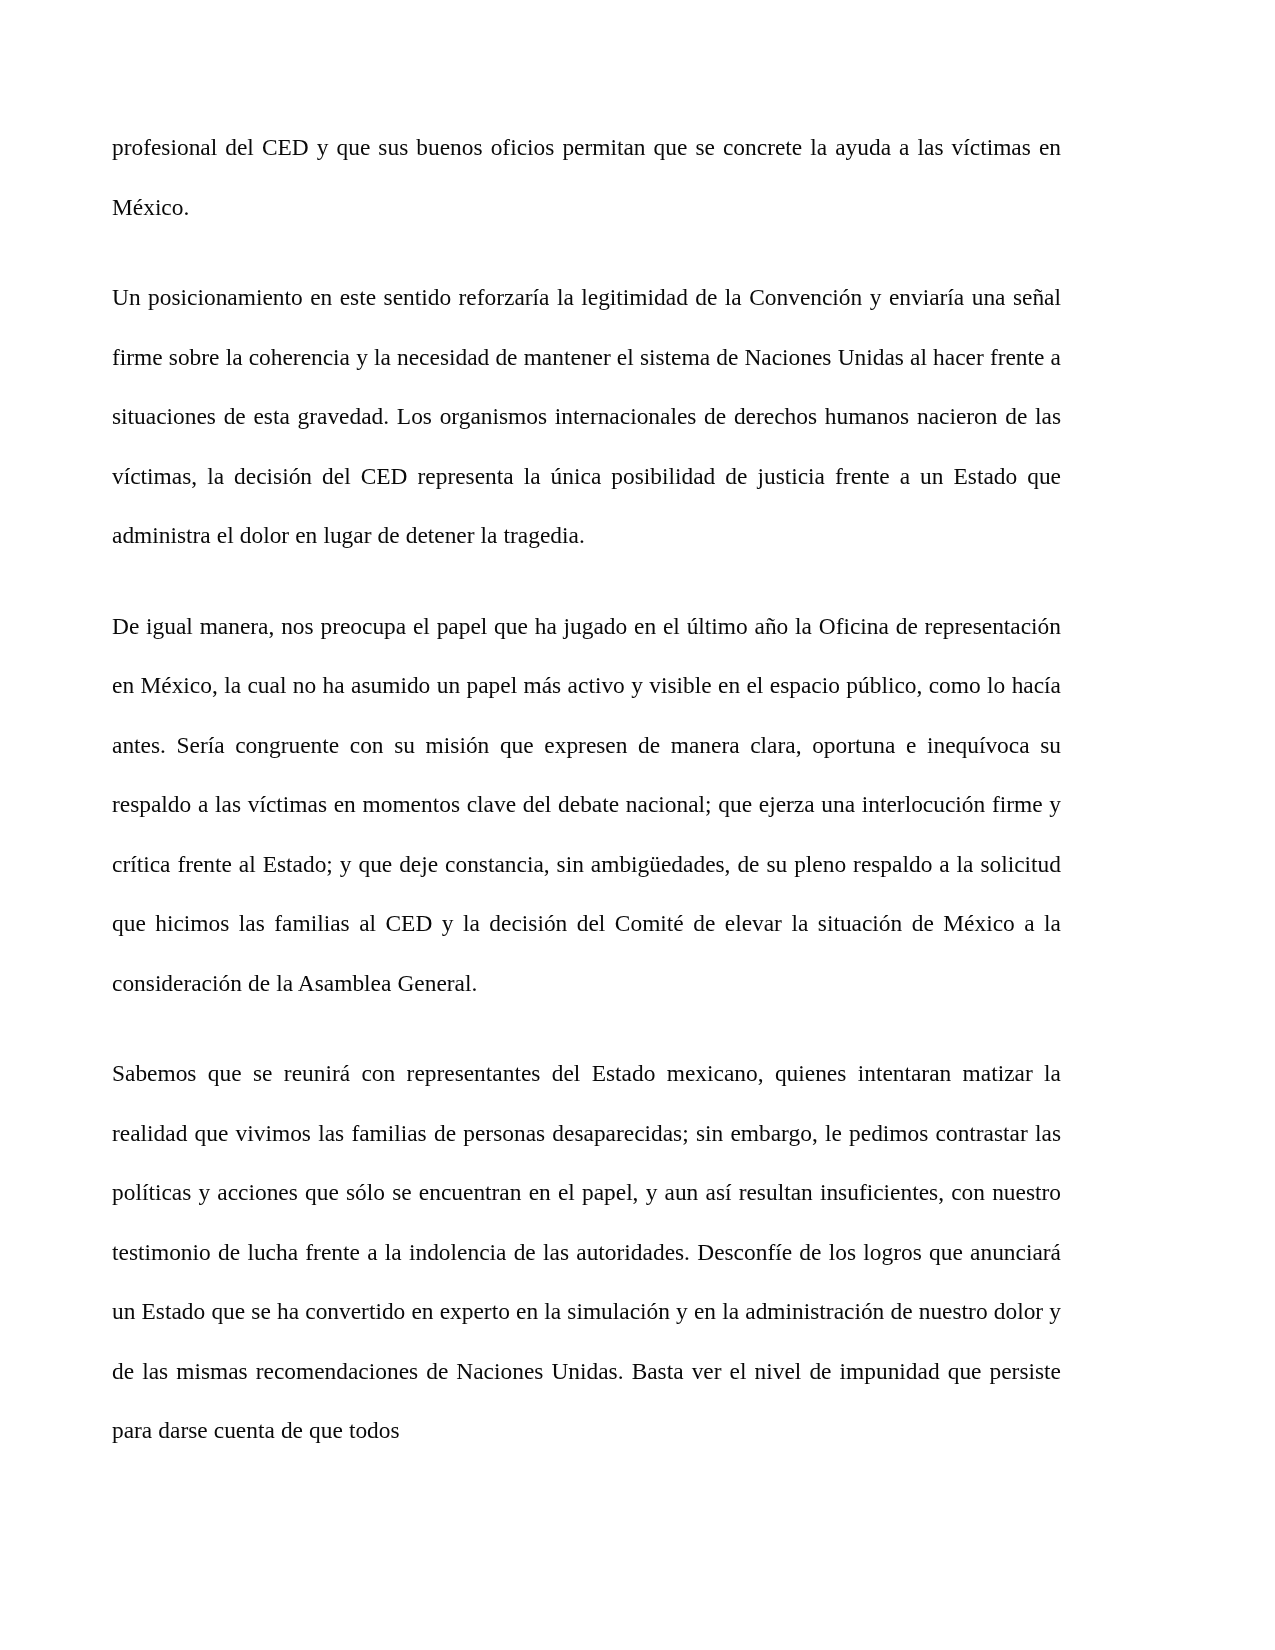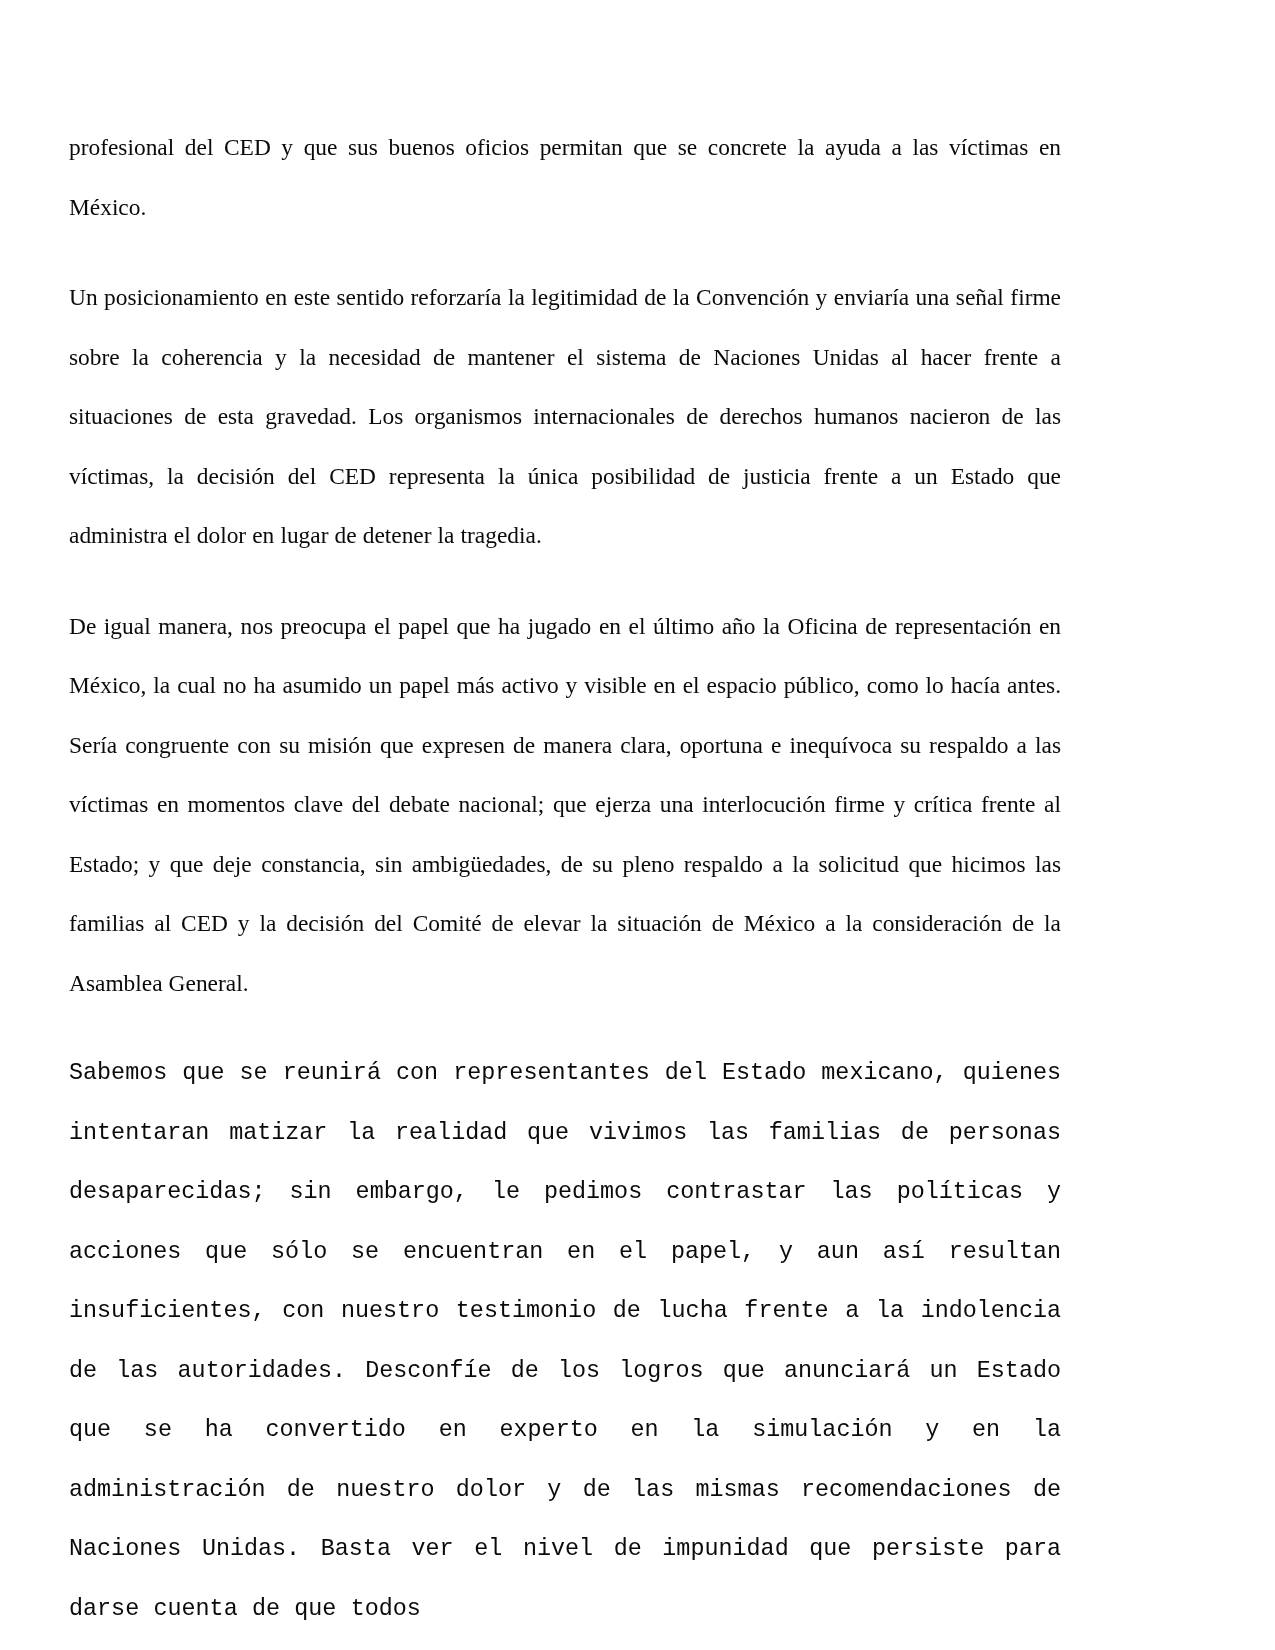--- a/index.html
+++ b/index.html
@@ -14,21 +14,21 @@
     font-family: "Liberation Serif", "DejaVu Serif", serif;
     color: #0a0a0a;
     overflow: hidden;
   }
   .page {
     position: relative;
     box-sizing: border-box;
     width: 1275px;
     height: 1650px;
     background: #ffffff;
-    padding: 118px 214px 0px 69px;
+    padding: 118px 214px 0px 112px;
   }
   .doc-body {
     width: 100%;
   }
   .para {
     font-size: 23.4px;
     line-height: 59.5px;
     text-align: justify;
     text-justify: inter-word;
     margin: 0 0 31px 0;
@@ -36,21 +36,20 @@
     -webkit-font-smoothing: antialiased;
     hyphens: none;
     word-spacing: 0.01em;
   }
   .para:last-child {
     margin-bottom: 0;
   }
   
   .para-last {
     margin-bottom: 0;
-    font-family: Liberation Mono, monospace;
   }
 </style>
 </head>
 <body>
 
 <div class="page">
   <div class="doc-body">
     <p class="para">profesional del CED y que sus buenos oficios permitan que se concrete la ayuda a las víctimas en México.</p>
     <p class="para">Un posicionamiento en este sentido reforzaría la legitimidad de la Convención y enviaría una señal firme sobre la coherencia y la necesidad de mantener el sistema de Naciones Unidas al hacer frente a situaciones de esta gravedad. Los organismos internacionales de derechos humanos nacieron de las víctimas, la decisión del CED representa la única posibilidad de justicia frente a un Estado que administra el dolor en lugar de detener la tragedia.</p>
     <p class="para">De igual manera, nos preocupa el papel que ha jugado en el último año la Oficina de representación en México, la cual no ha asumido un papel más activo y visible en el espacio público, como lo hacía antes. Sería congruente con su misión que expresen de manera clara, oportuna e inequívoca su respaldo a las víctimas en momentos clave del debate nacional; que ejerza una interlocución firme y crítica frente al Estado; y que deje constancia, sin ambigüedades, de su pleno respaldo a la solicitud que hicimos las familias al CED y la decisión del Comité de elevar la situación de México a la consideración de la Asamblea General.</p>

